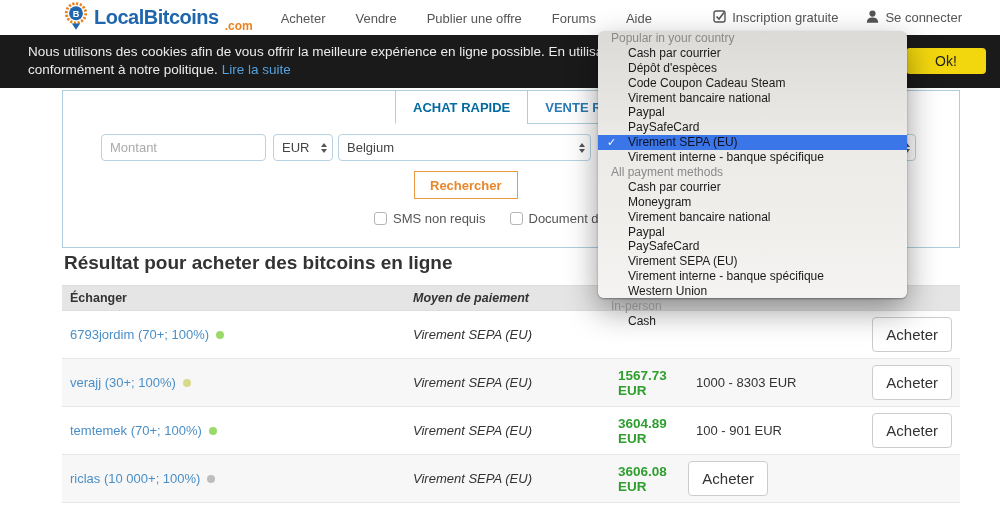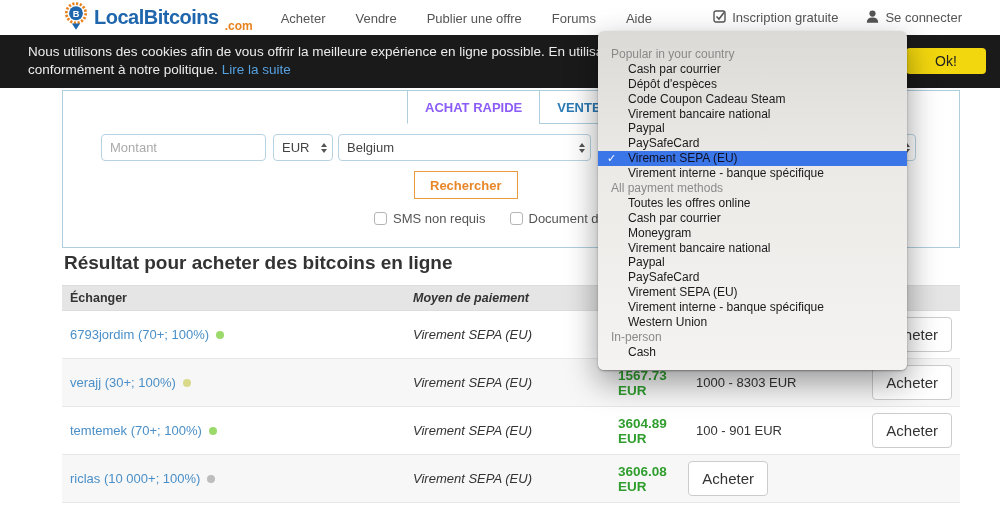--- a/index.html
+++ b/index.html
@@ -30,21 +30,21 @@
     font-size:14px; font-family:inherit; cursor:pointer; }
 
   
   .panel { position:absolute; top:90px; left:62px; width:898px; height:158px;
     border:1px solid #aecede; background:#fff; z-index:6; }
   .tabs { position:absolute; top:0; left:332px; display:flex; }
   .tab { height:33px; padding:0 17px; display:flex; align-items:center;
     font-size:13px; font-weight:bold; background:#fff; cursor:pointer;
     border-left:1px solid #aecede; border-bottom:1px solid #aecede; }
   .tab:last-child { border-right:1px solid #aecede; }
-  .tab.active { color:#8b5cf6; border-bottom-color:transparent;margin-left:12px; }
+  .tab.active { color:#0369a1; border-bottom-color:transparent; }
   .tab.inactive { color:#2a7ab5; }
 
   .field { position:absolute; top:43px; height:27px; border:1px solid #b7d2e2;
     border-radius:4px; background:#fff; font-size:13px; color:#444; }
   input.field { padding:0 8px; font-family:inherit; }
   input.field::placeholder { color:#aaa; }
   .selectbox { display:flex; align-items:center; justify-content:space-between;
     padding-left:8px; cursor:pointer; }
   .stepper { width:16px; height:100%; display:flex; flex-direction:column;
     align-items:center; justify-content:center; gap:2px; }
@@ -81,23 +81,23 @@
   .col-pay { width:205px;font-style:italic; }
   .col-price { width:78px; font-weight:bold; color:#2f9e2f; font-size:13.5px; }
   .col-lim { flex:1; }
   .col-btn { width:88px; display:flex; justify-content:flex-end; padding-right:8px; }
   .tlink { color:#4a8fc7; text-decoration:none; cursor:pointer; }
   .dot { width:8px; height:8px; border-radius:50%; display:inline-block; margin-left:2px; }
   .buy { background:#fff; border:1px solid #ccc; border-radius:4px; padding:8px 13px;
     font-size:15px; color:#333; font-family:inherit; cursor:pointer; }
 
   
-  .dropdown { position:absolute; left:598px; top:31px; width:309px; height:339px;
+  .dropdown { position:absolute; left:598px; top:31px; width:309px; height:267px;
     background:linear-gradient(180deg,#dcdad6 0%,#eceae7 40%,#f4f3f1 100%);
-    border-radius:6px; padding:16px 0;
+    border-radius:6px; padding:0 0;
     box-shadow:0 1px 2px rgba(0,0,0,.35), 0 12px 32px rgba(0,0,0,.4); z-index:50; }
   .dd-row { height:14.9px; line-height:14.9px; font-size:12px; color:#1a1a1a;
     padding-left:30px; white-space:nowrap; overflow:hidden; position:relative; cursor:pointer; }
   .dd-row.hdr { color:#8a8a8a; padding-left:13px; cursor:default; }
   .dd-row.sel { background:#3b76e8; color:#101024; }
   .dd-check { position:absolute; left:9px; top:0; color:#fff; font-size:11px; }
 </style>
 </head>
 <body>
 
@@ -262,21 +262,20 @@
     <div class="dd-row hdr"><span>Popular in your country</span></div>
     <div class="dd-row"><span>Cash par courrier</span></div>
     <div class="dd-row"><span>Dépôt d'espèces</span></div>
     <div class="dd-row"><span>Code Coupon Cadeau Steam</span></div>
     <div class="dd-row"><span>Virement bancaire national</span></div>
     <div class="dd-row"><span>Paypal</span></div>
     <div class="dd-row"><span>PaySafeCard</span></div>
     <div class="dd-row sel"><span class="dd-check">✓</span><span>Virement SEPA (EU)</span></div>
     <div class="dd-row"><span>Virement interne - banque spécifique</span></div>
     <div class="dd-row hdr"><span>All payment methods</span></div>
-    <div class="dd-row"><span>Toutes les offres online</span></div>
     <div class="dd-row"><span>Cash par courrier</span></div>
     <div class="dd-row"><span>Moneygram</span></div>
     <div class="dd-row"><span>Virement bancaire national</span></div>
     <div class="dd-row"><span>Paypal</span></div>
     <div class="dd-row"><span>PaySafeCard</span></div>
     <div class="dd-row"><span>Virement SEPA (EU)</span></div>
     <div class="dd-row"><span>Virement interne - banque spécifique</span></div>
     <div class="dd-row"><span>Western Union</span></div>
     <div class="dd-row hdr"><span>In-person</span></div>
     <div class="dd-row"><span>Cash</span></div>

